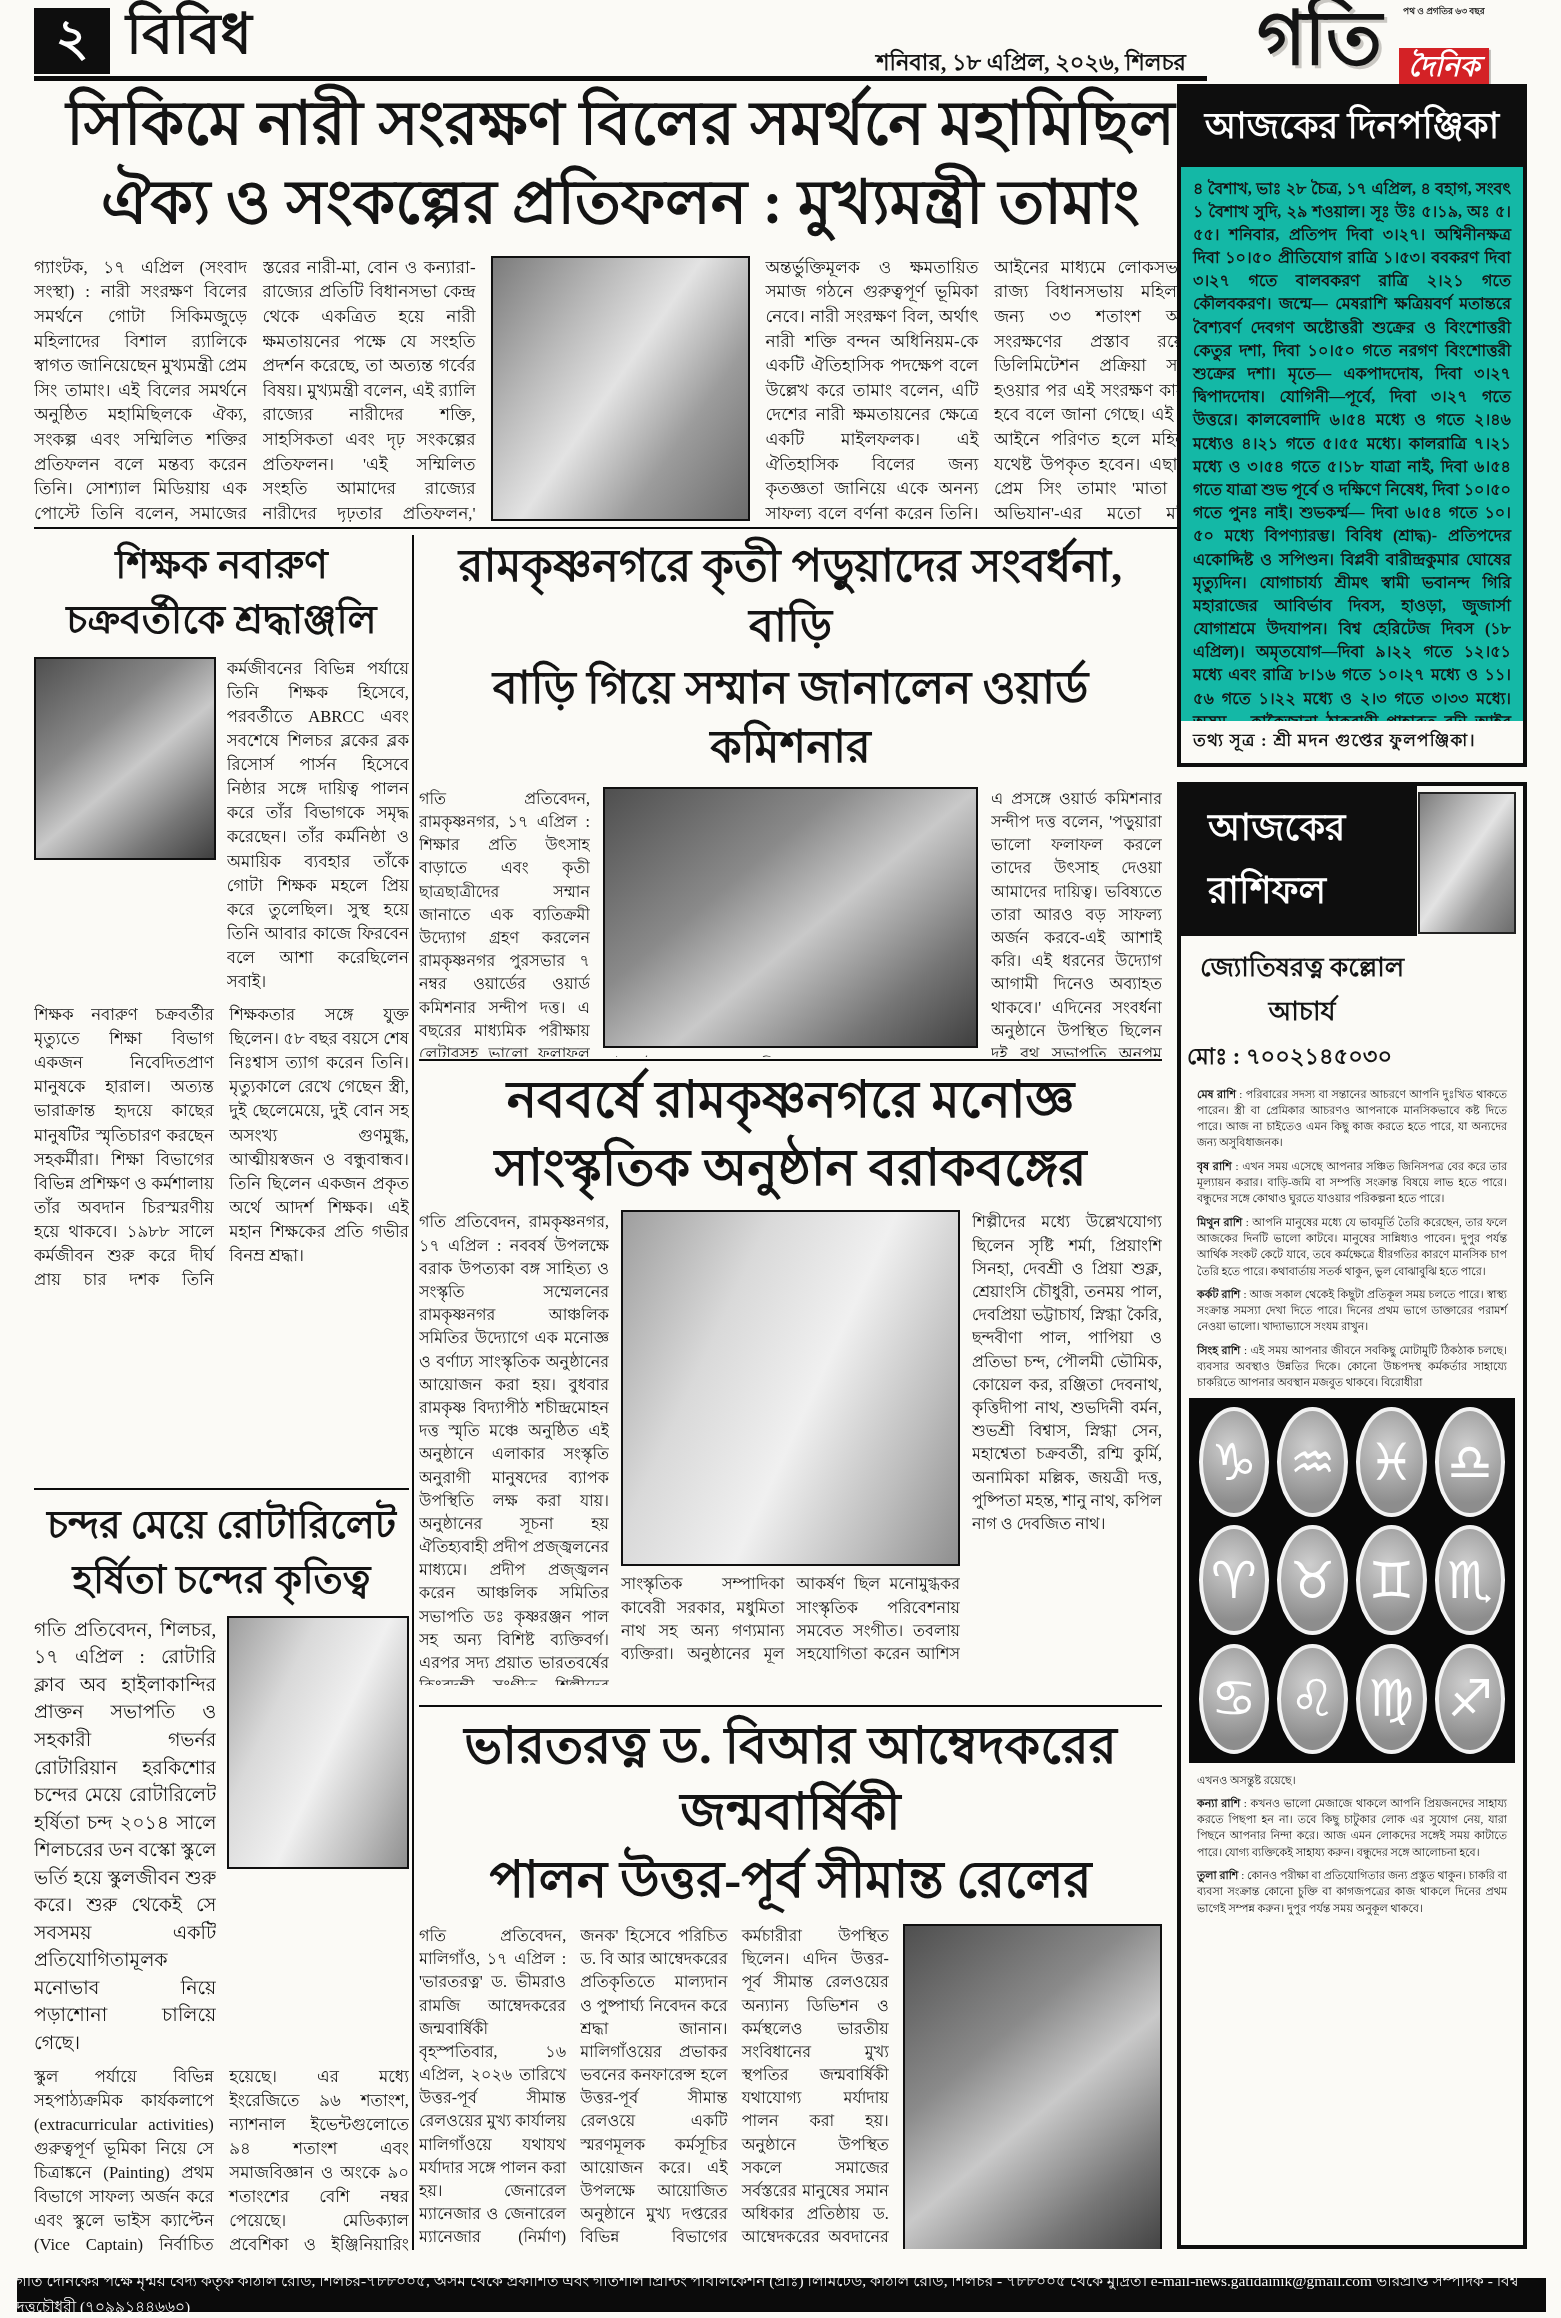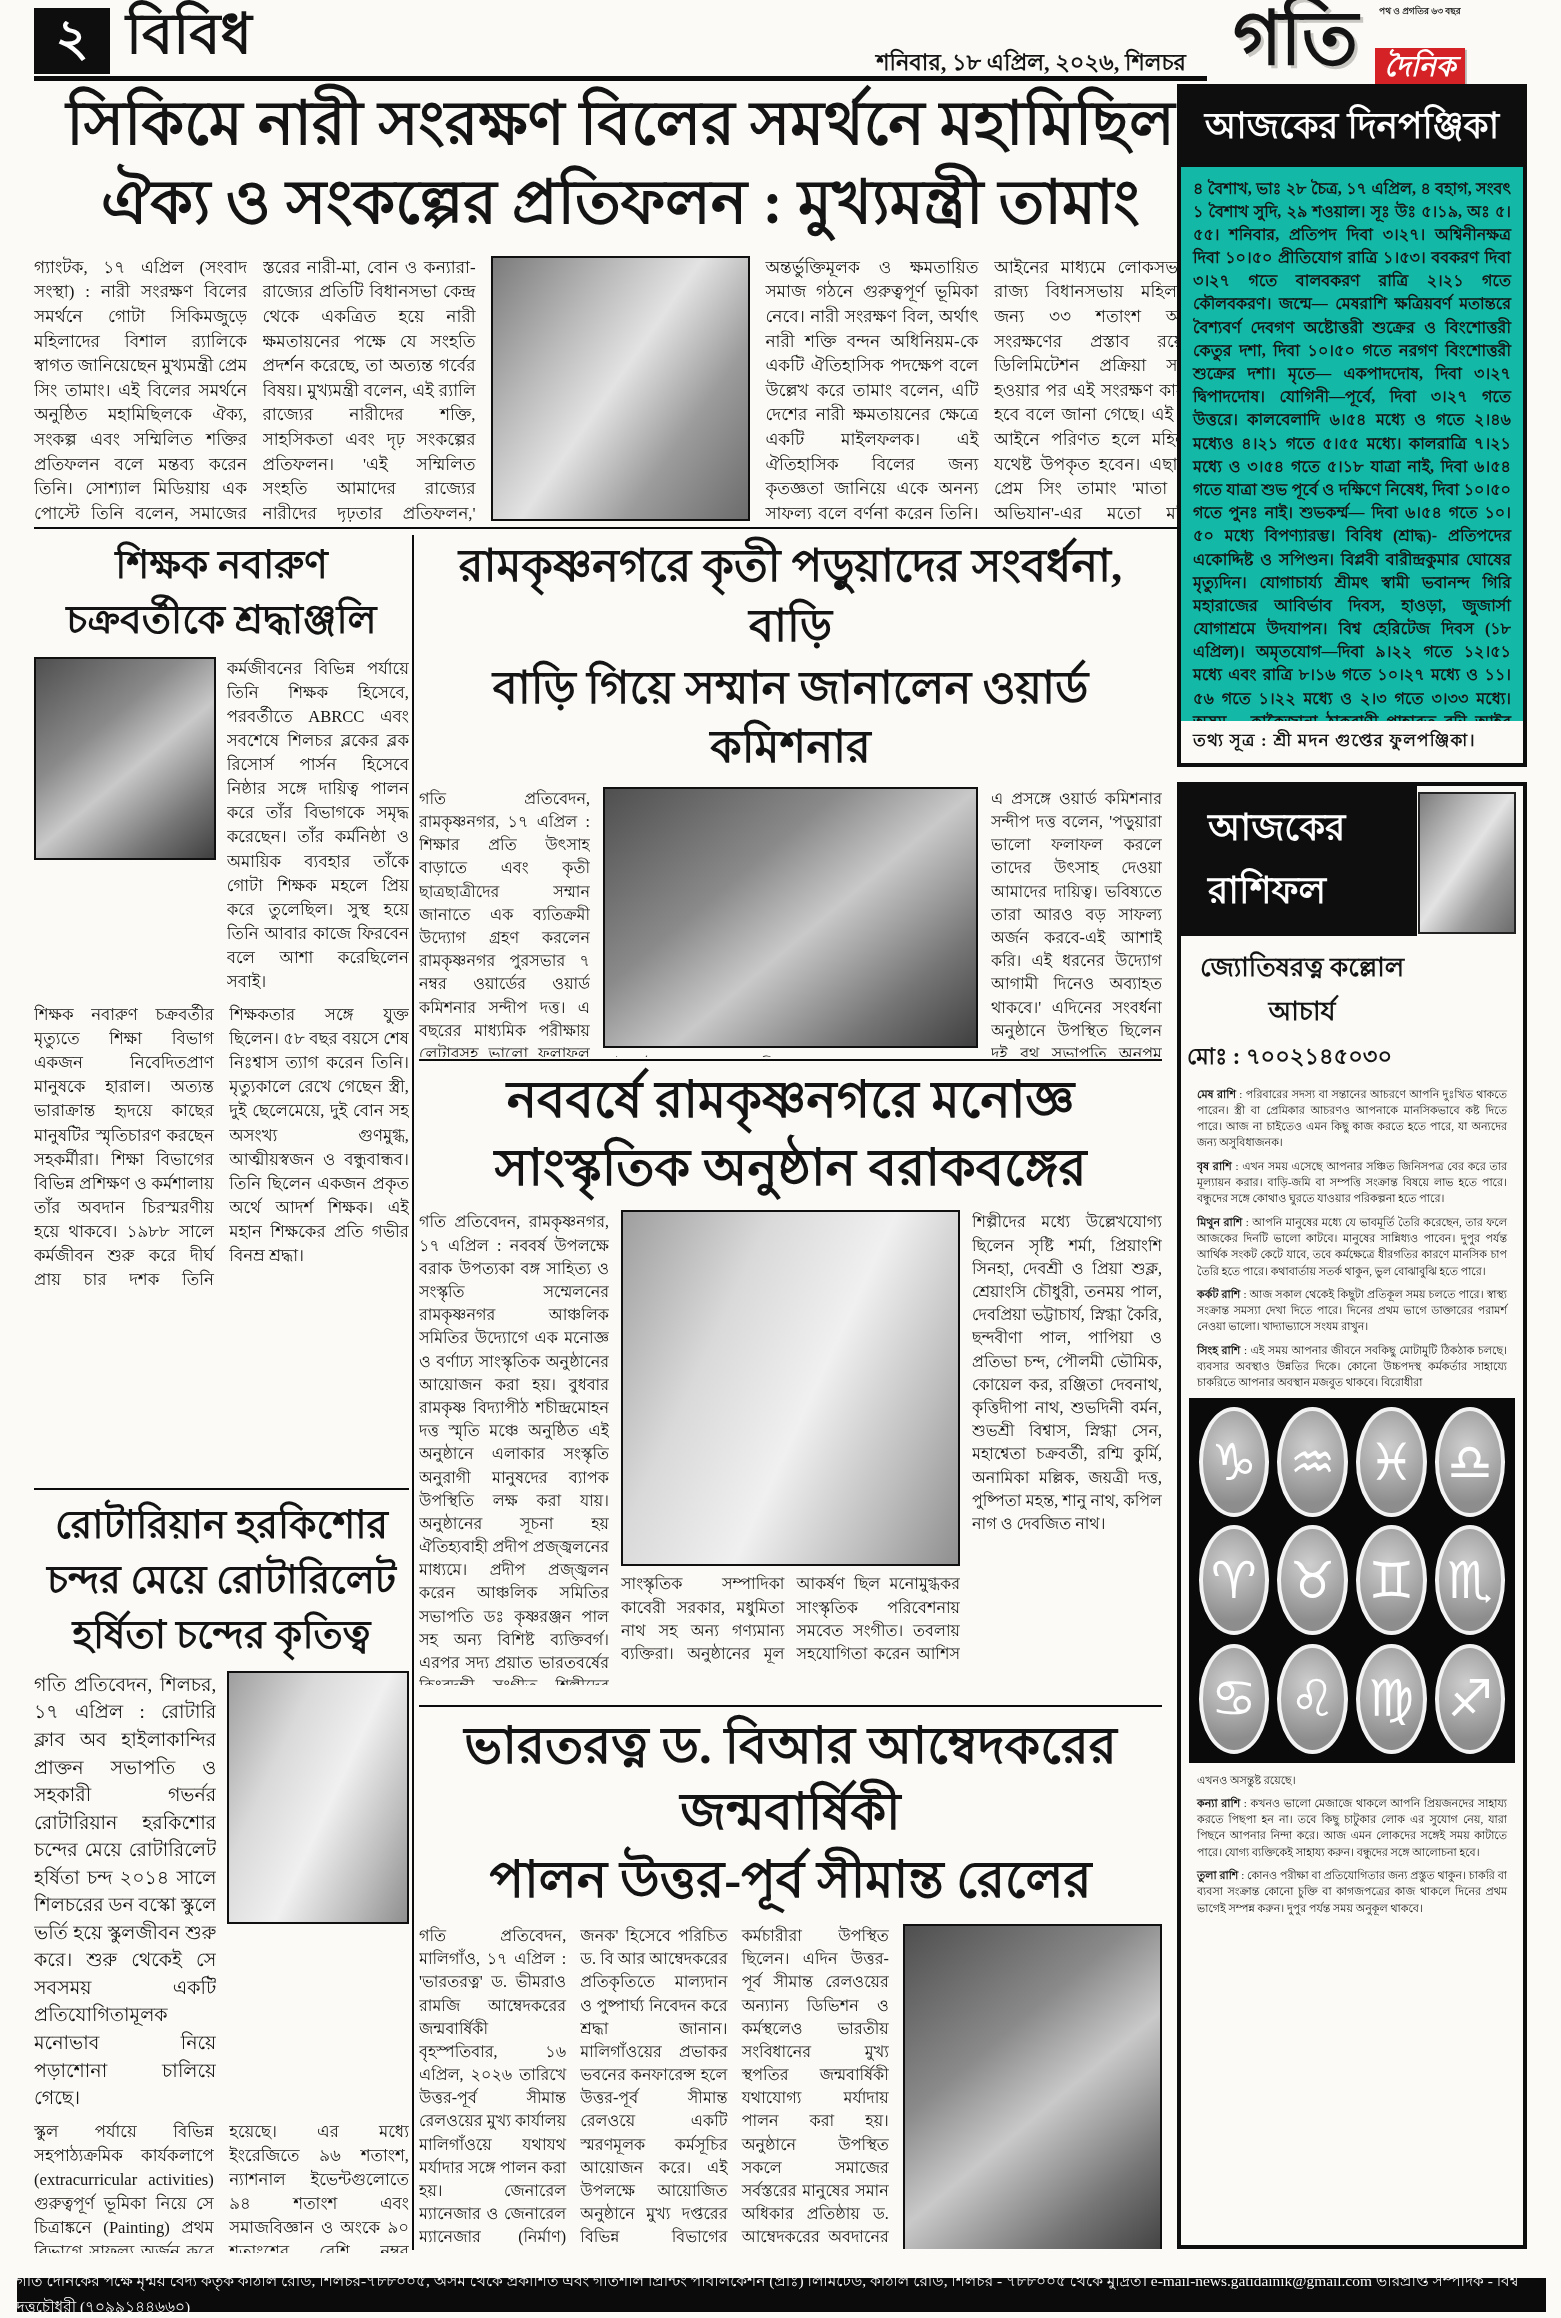--- a/index.html
+++ b/index.html
@@ -11,21 +11,21 @@
   .photo.dark{background:linear-gradient(140deg,#4f4f4f 0%,#8a8a8a 35%,#c9c9c9 55%,#767676 80%,#3f3f3f 100%);}
   .photo.light{background:linear-gradient(115deg,#9e9e9e 0%,#d9d9d9 30%,#f0f0f0 55%,#bdbdbd 80%,#8f8f8f 100%);}
   .jtext{text-align:justify;line-height:1.45;overflow:hidden;}
   
   .pagenum-box{left:34px;top:8.3px;width:76px;height:66px;background:#0e0e0e;color:#fff;
         display:flex;align-items:center;justify-content:center;font-size:51px;font-weight:900;}
   .section-title{left:126px;top:3.6px;font-size:56px;font-weight:900;line-height:1.1;}
   .dateline{left:652px;top:45px;width:534px;text-align:right;font-size:22.5px;font-weight:700;}
   .header-rule{left:34px;top:76px;width:1173px;height:5.3px;}
   .masthead{left:1233px;top:1.2px;width:297px;height:79px;display:flex;align-items:flex-start;gap:7.1px;}
-  .m-name{font-size:75px;font-weight:900;line-height:1.0;letter-spacing:-1.8px;text-shadow:3px 3px 0 #c9c7c2;}
+  .m-name{font-size:75px;font-weight:900;line-height:1.0;letter-spacing:-1.8px;text-shadow:3px 3px 0 #c9c7c2;margin-left:24px;}
   .m-right{display:flex;flex-direction:column;align-items:center;margin-top:2.4px;width:113px;gap:28px;}
   .m-tag{font-size:9px;font-weight:700;color:#222;white-space:nowrap;}
   .m-sub{background:#d42226;color:#fff;font-size:28.5px;font-weight:900;font-style:italic;
         padding:4.7px 9.5px;line-height:1;margin-top:1.8px;box-shadow:1.8px 1.8px 0 #b9b7b2;}
   .m-line{font-size:7.7px;line-height:1.35;color:#333;white-space:nowrap;}
   
   .lead{left:34px;top:84px;width:1173px;}
   .h-lead{font-size:61px;font-weight:900;text-align:center;line-height:1.3;margin:0;}
   .lead-body{display:flex;gap:15.4px;margin-top:13px;height:266px;}
   .lead-col{flex:1;font-size:17px;}
@@ -132,21 +132,20 @@
     <div class="t-top">
       <div class="t-photo photo dark"></div>
       <div class="t-intro jtext">কর্মজীবনের বিভিন্ন পর্যায়ে তিনি শিক্ষক হিসেবে, পরবর্তীতে ABRCC এবং সবশেষে শিলচর ব্লকের ব্লক রিসোর্স পার্সন হিসেবে নিষ্ঠার সঙ্গে দায়িত্ব পালন করে তাঁর বিভাগকে সমৃদ্ধ করেছেন। তাঁর কর্মনিষ্ঠা ও অমায়িক ব্যবহার তাঁকে গোটা শিক্ষক মহলে প্রিয় করে তুলেছিল। সুস্থ হয়ে তিনি আবার কাজে ফিরবেন বলে আশা করেছিলেন সবাই।</div>
     </div>
     <div class="t-cols jtext">শিক্ষক নবারুণ চক্রবর্তীর মৃত্যুতে শিক্ষা বিভাগ একজন নিবেদিতপ্রাণ মানুষকে হারাল। অত্যন্ত ভারাক্রান্ত হৃদয়ে কাছের মানুষটির স্মৃতিচারণ করছেন সহকর্মীরা। শিক্ষা বিভাগের বিভিন্ন প্রশিক্ষণ ও কর্মশালায় তাঁর অবদান চিরস্মরণীয় হয়ে থাকবে। ১৯৮৮ সালে কর্মজীবন শুরু করে দীর্ঘ প্রায় চার দশক তিনি শিক্ষকতার সঙ্গে যুক্ত ছিলেন। ৫৮ বছর বয়সে শেষ নিঃশ্বাস ত্যাগ করেন তিনি। মৃত্যুকালে রেখে গেছেন স্ত্রী, দুই ছেলেমেয়ে, দুই বোন সহ অসংখ্য গুণমুগ্ধ, আত্মীয়স্বজন ও বন্ধুবান্ধব। তিনি ছিলেন একজন প্রকৃত অর্থে আদর্শ শিক্ষক। এই মহান শিক্ষকের প্রতি গভীর বিনম্র শ্রদ্ধা।</div>
 
   </div>
   <div class="abs rule rule-h2"></div>
 
   <div class="abs rotary">
-    <h2 class="h-col">রোটারিয়ান হরকিশোর</h2>
     <h2 class="h-col">চন্দর মেয়ে রোটারিলেট</h2>
     <h2 class="h-col">হর্ষিতা চন্দের কৃতিত্ব</h2>
     <div class="r-top">
       <div class="r-lead jtext">গতি প্রতিবেদন, শিলচর, ১৭ এপ্রিল : রোটারি ক্লাব অব হাইলাকান্দির প্রাক্তন সভাপতি ও সহকারী গভর্নর রোটারিয়ান হরকিশোর চন্দের মেয়ে রোটারিলেট হর্ষিতা চন্দ ২০১৪ সালে শিলচরের ডন বস্কো স্কুলে ভর্তি হয়ে স্কুলজীবন শুরু করে। শুরু থেকেই সে সবসময় একটি প্রতিযোগিতামূলক মনোভাব নিয়ে পড়াশোনা চালিয়ে গেছে।</div>
       <div class="r-photo photo light"></div>
     </div>
     <div class="r-cols jtext">স্কুল পর্যায়ে বিভিন্ন সহপাঠ্যক্রমিক কার্যকলাপে (extracurricular activities) গুরুত্বপূর্ণ ভূমিকা নিয়ে সে চিত্রাঙ্কনে (Painting) প্রথম বিভাগে সাফল্য অর্জন করে এবং স্কুলে ভাইস ক্যাপ্টেন (Vice Captain) নির্বাচিত হয়। সিবিএসই পরীক্ষায় ৫০০-এর মধ্যে ৪৫২ নম্বর পেয়ে মোট ৯০ শতাংশের বেশি নম্বর নিয়ে সে উত্তীর্ণ হয়েছে। এর মধ্যে ইংরেজিতে ৯৬ শতাংশ, ন্যাশনাল ইভেন্টগুলোতে ৯৪ শতাংশ এবং সমাজবিজ্ঞান ও অংকে ৯০ শতাংশের বেশি নম্বর পেয়েছে। মেডিক্যাল প্রবেশিকা ও ইঞ্জিনিয়ারিং জয়েন্ট এন্ট্রান্স (JEE) পরীক্ষাতেও ভালো ফলাফলের আশা রাখে সে। হাইলাকান্দির মতো ছোট শহর থেকে উঠে এসে এমন ফলাফলে রোটারি পরিবার গর্বিত। রোটারি ক্লাবের পক্ষ থেকে তাকে সংবর্ধনা জানানো হয় এবং ভবিষ্যৎ জীবনের শুভকামনা জানানো হয়েছে।</div>
   </div>
 
   <div class="abs fel">

